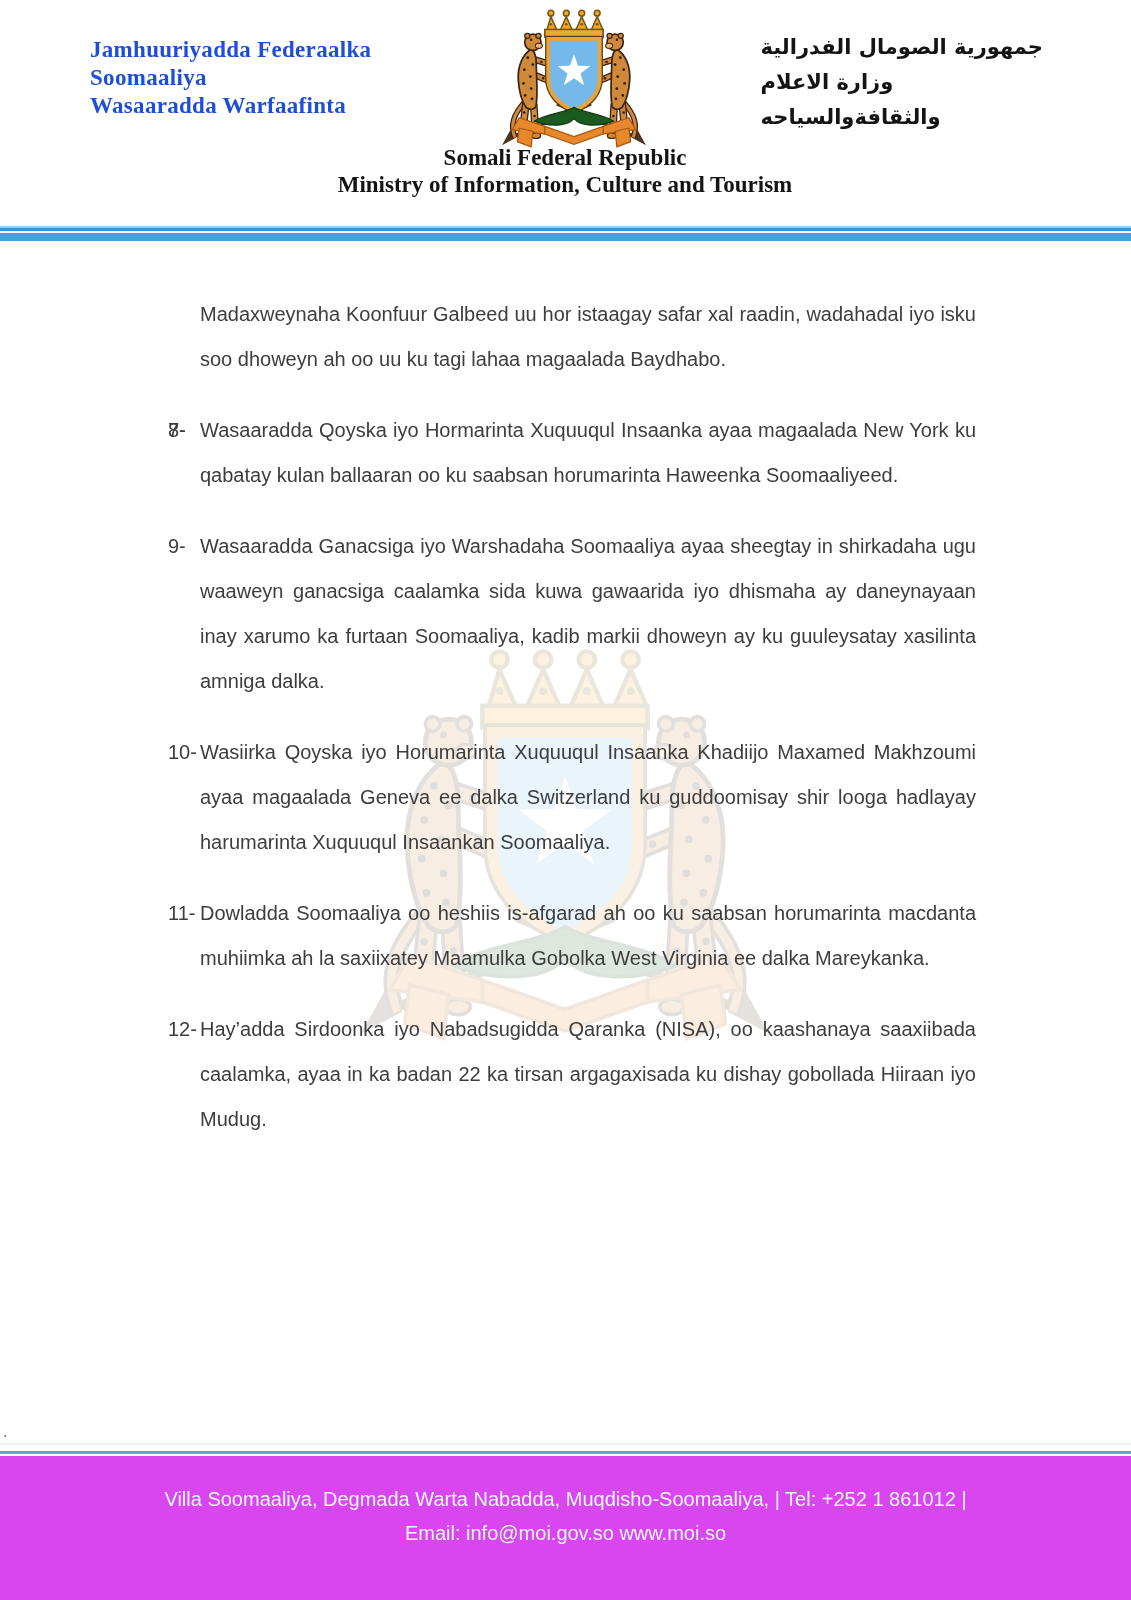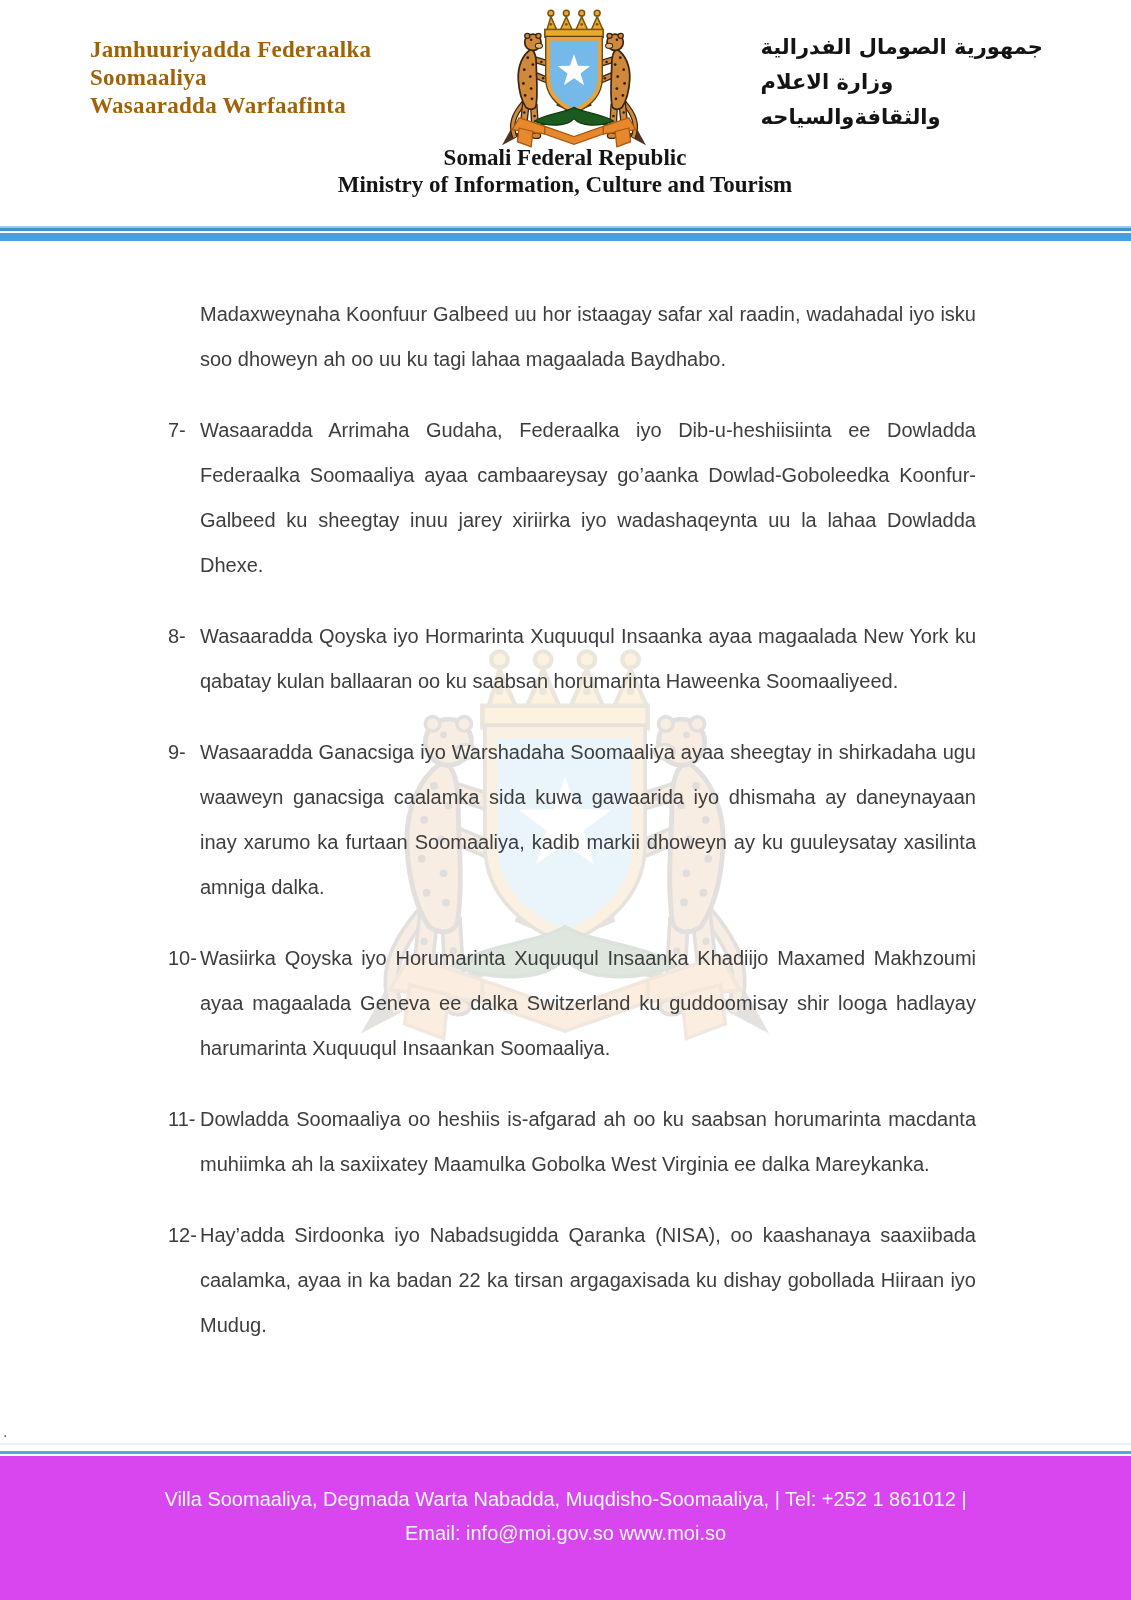--- a/index.html
+++ b/index.html
@@ -5,21 +5,21 @@
   html,body{margin:0;padding:0;background:#888;}
   .page{
     position:relative;width:1131px;height:1600px;margin:0 auto;
     background:#ffffff;overflow:hidden;
     font-family:"Liberation Sans",sans-serif;color:#3d3d3d;
   }
   
   .hdr-left{
     position:absolute;left:90px;top:36px;
     font-family:"Liberation Serif","DejaVu Serif",serif;font-weight:bold;
-    font-size:23px;line-height:28px;color:#a16207;letter-spacing:.3px;
+    font-size:23px;line-height:28px;color:#1d4ed8;letter-spacing:.3px;
   }
   .emblem{position:absolute;left:488px;top:8px;width:172px;height:150px;}
   .hdr-center-en{
     position:absolute;left:180px;top:144px;width:770px;text-align:center;
     font-family:Liberation Serif, serif;font-weight:bold;
     font-size:23px;line-height:27px;color:#141414;
   }
   .hdr-right{
     position:absolute;right:88px;top:30px;text-align:left;direction:rtl;
     font-family:"DejaVu Sans",sans-serif;font-weight:bold;
@@ -169,21 +169,21 @@
   <div class="divider div-b"></div>
   <div class="divider div-c"></div>
   <div class="divider div-d"></div>
 
   <svg class="watermark" viewBox="0 0 200 175">
     <use href="#crest"></use>
   </svg>
 
   <div class="body-text" id="paragraphs">
       <p class="para">Madaxweynaha Koonfuur Galbeed uu hor istaagay safar xal raadin, wadahadal iyo isku soo dhoweyn ah oo uu ku tagi lahaa magaalada Baydhabo.</p>
-      <p class="para"><span class="pnum">7-</span><span>Wasaaradda Arrimaha Gudaha, Federaalka iyo Dib-u-heshiisiinta ee Dowladda Federaalka Soomaaliya ayaa cambaareysay go’aanka Dowlad-Goboleedka Koonfur-Galbeed ku sheegtay inuu jarey xiriirka iyo wadashaqeynta uu la lahaa Dowladda Dhexe.</span></p>
+      <p class="para"><span class="pnum">7-</span></p>
       <p class="para"><span class="pnum">8-</span><span>Wasaaradda Qoyska iyo Hormarinta Xuquuqul Insaanka ayaa magaalada New York ku qabatay kulan ballaaran oo ku saabsan horumarinta Haweenka Soomaaliyeed.</span></p>
       <p class="para"><span class="pnum">9-</span><span>Wasaaradda Ganacsiga iyo Warshadaha Soomaaliya ayaa sheegtay in shirkadaha ugu waaweyn ganacsiga caalamka sida kuwa gawaarida iyo dhismaha ay daneynayaan inay xarumo ka furtaan Soomaaliya, kadib markii dhoweyn ay ku guuleysatay xasilinta amniga dalka.</span></p>
       <p class="para"><span class="pnum">10-</span><span>Wasiirka Qoyska iyo Horumarinta Xuquuqul Insaanka Khadiijo Maxamed Makhzoumi ayaa magaalada Geneva ee dalka Switzerland ku guddoomisay shir looga hadlayay harumarinta Xuquuqul Insaankan Soomaaliya.</span></p>
       <p class="para"><span class="pnum">11-</span><span>Dowladda Soomaaliya oo heshiis is-afgarad ah oo ku saabsan horumarinta macdanta muhiimka ah la saxiixatey Maamulka Gobolka West Virginia ee dalka Mareykanka.</span></p>
       <p class="para"><span class="pnum">12-</span><span>Hay’adda Sirdoonka iyo Nabadsugidda Qaranka (NISA), oo kaashanaya saaxiibada caalamka, ayaa in ka badan 22 ka tirsan argagaxisada ku dishay gobollada Hiiraan iyo Mudug.</span></p>
     </div>
 
   <div class="stray-dot">.</div>
   <div class="foot-faint"></div>
   <div class="foot-line"></div>

